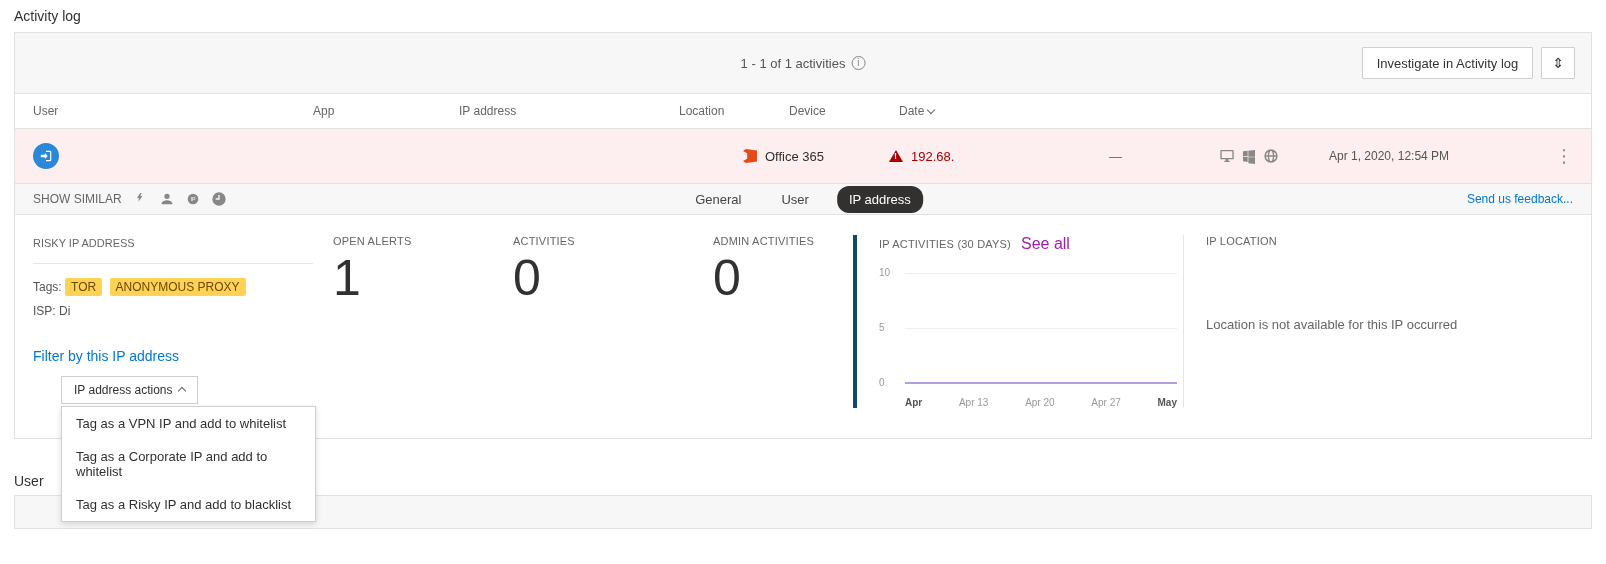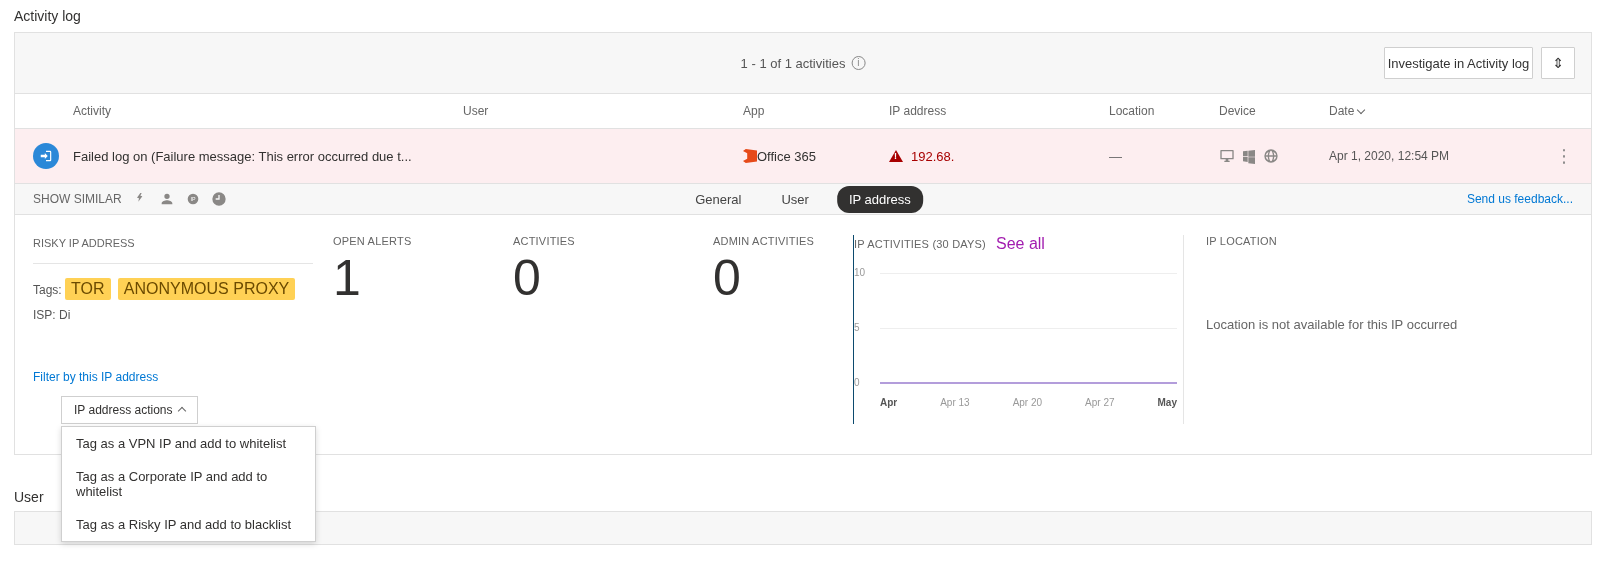--- a/index.html
+++ b/index.html
@@ -28,21 +28,21 @@
     display: flex;
     align-items: center;
     gap: 6px;
     color: #555;
     font-size: 13px;
   }
   .toolbar-right { margin-left: auto; display: flex; gap: 8px; }
   .btn {
     border: 1px solid #cfcfcf;
     background: #fff;
-    padding: 7px 3px;
+    padding: 7px 14px;
     font-size: 13px;
     color: #333;
     cursor: pointer;
     border-radius: 1px;
     display: inline-flex;
     align-items: center;
     gap: 6px;
   }
   .btn.icon-only { padding: 7px 10px; }
   .info-circle {
@@ -77,21 +77,21 @@
   .trow {
     display: flex;
     align-items: center;
     padding: 14px 18px;
     background: #fdeef0;
     border-bottom: 1px solid #e1e1e1;
   }
   .activity-cell { width: 430px; display: flex; align-items: center; gap: 14px; }
   .login-icon { width: 26px; height: 26px; border-radius: 50%; background: #2b88d8; display: flex; align-items: center; justify-content: center; }
   .login-icon svg { width: 14px; height: 14px; fill: #fff; }
-  .app-cell { width: 146px; display: flex; align-items: center; gap: 0; }
+  .app-cell { width: 146px; display: flex; align-items: center; gap: 8px; }
   .o365-icon { width: 14px; height: 14px; background: #e64a19; clip-path: polygon(20% 0, 100% 10%, 100% 90%, 20% 100%, 0 85%, 30% 70%, 30% 30%, 0 15%); }
   .ip-cell { width: 220px; display: flex; align-items: center; gap: 8px; color: #a80000; }
   .warn-tri { width: 0; height: 0; border-left: 7px solid transparent; border-right: 7px solid transparent; border-bottom: 12px solid #a80000; position: relative; }
   .warn-tri::after { content: "!"; position: absolute; left: -2px; top: 1px; color: #fff; font-size: 9px; font-weight: bold; }
   .loc-cell { width: 110px; color: #666; }
   .device-cell { width: 110px; display: flex; align-items: center; gap: 6px; }
   .device-cell svg { width: 16px; height: 16px; fill: #8a8886; }
   .date-cell { width: 180px; color: #555; font-size: 12px; }
   .row-actions { flex: 1; text-align: right; color: #888; font-size: 18px; cursor: pointer; }
 
@@ -118,34 +118,34 @@
   .detail {
     display: flex;
     padding: 20px 18px 30px 18px;
     gap: 0;
     position: relative;
   }
   .panel-ipinfo   { width: 300px; padding-right: 20px; }
   .panel-openalert{ width: 180px; }
   .panel-activities{ width: 200px; }
   .panel-admin    { width: 140px; }
-  .panel-chart    { width: 330px; border-left: 1px solid #0c4a6e; }
+  .panel-chart    { width: 330px; border-left: 4px solid #0c4a6e; padding-left: 22px; }
   .panel-loc      { flex: 1; border-left: 1px solid #e5e5e5; padding-left: 22px; }
 
   .panel-label { font-size: 11px; color: #666; margin-bottom: 6px; letter-spacing: .2px; }
   .big-number { font-size: 50px; font-weight: 200; color: #323130; line-height: 1; }
 
   .ip-big { font-size: 14px; font-weight: 600; }
   .ip-sub { font-size: 11px; color: #666; margin-top: 2px; }
   .hr { border: none; border-top: 1px solid #e5e5e5; margin: 14px 0; }
   .tags-row { font-size: 12px; color: #555; margin-bottom: 8px; }
-  .tag { display: inline-block; background: #ffd155; color: #6b4a00; font-size: 16px; padding: 2px 6px; border-radius: 2px; margin-right: 4px; }
+  .tag { display: inline-block; background: #ffd155; color: #6b4a00; font-size: 12px; padding: 2px 6px; border-radius: 2px; margin-right: 4px; }
   .isp { font-size: 12px; color: #555; }
 
-  .filter-link { color: #0078d4; font-size: 12px; margin-top: 48px; display: block; cursor: pointer; }
+  .filter-link { color: #0078d4; font-size: 14px; margin-top: 30px; display: block; cursor: pointer; }
 
   .dropdown-btn {
     margin-top: 12px;
     border: 1px solid #cfcfcf;
     padding: 6px 12px;
     font-size: 12px;
     background: #fff;
     display: inline-flex;
     align-items: center;
     gap: 6px;
@@ -207,41 +207,39 @@
       <button class="btn">
         <span>Investigate in Activity log</span>
       </button>
       <button class="btn icon-only">
         <span class="expand-icon">⇕</span>
       </button>
     </div>
   </div>
 
   <div class="thead">
-    <div class="col-activity">Activity</div>
     <div class="col-user">User</div>
     <div class="col-app">App</div>
     <div class="col-ip">IP address</div>
     <div class="col-location">Location</div>
     <div class="col-device">Device</div>
     <div class="col-date">
       <span>Date</span>
       <span class="chev small"></span>
     </div>
     <div class="col-actions"></div>
   </div>
 
   <div class="trow">
     <div class="activity-cell">
       <span class="login-icon">
         <svg viewBox="0 0 24 24">
             <path d="M10 17l5-5-5-5v3H3v4h7v3zm9-14H12v2h7v14h-7v2h7a2 2 0 0 0 2-2V5a2 2 0 0 0-2-2z"></path>
           </svg>
       </span>
-      <span>Failed log on (Failure message: This error occurred due t...</span>
     </div>
     <div class="col-user"></div>
     <div class="app-cell">
       <span class="o365-icon"></span>
       <span>Office 365</span>
     </div>
     <div class="ip-cell">
       <span class="warn-tri"></span>
       <span>192.68.</span>
     </div>

